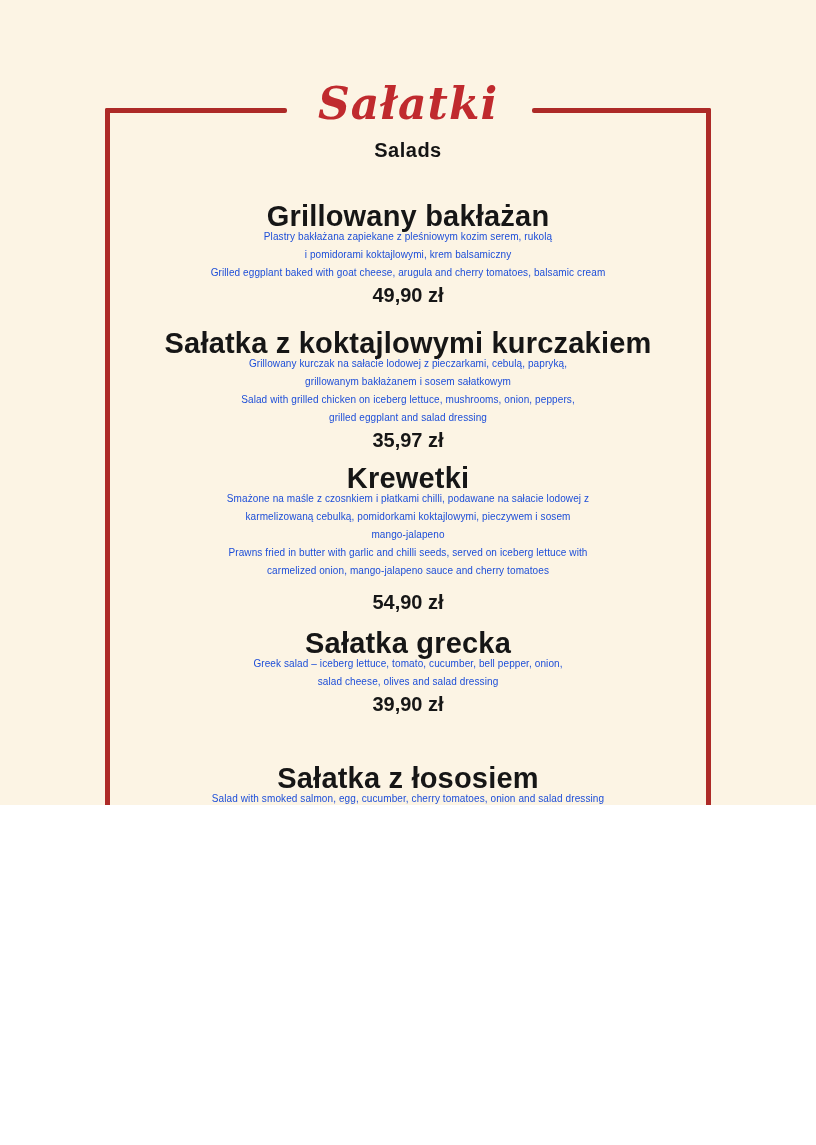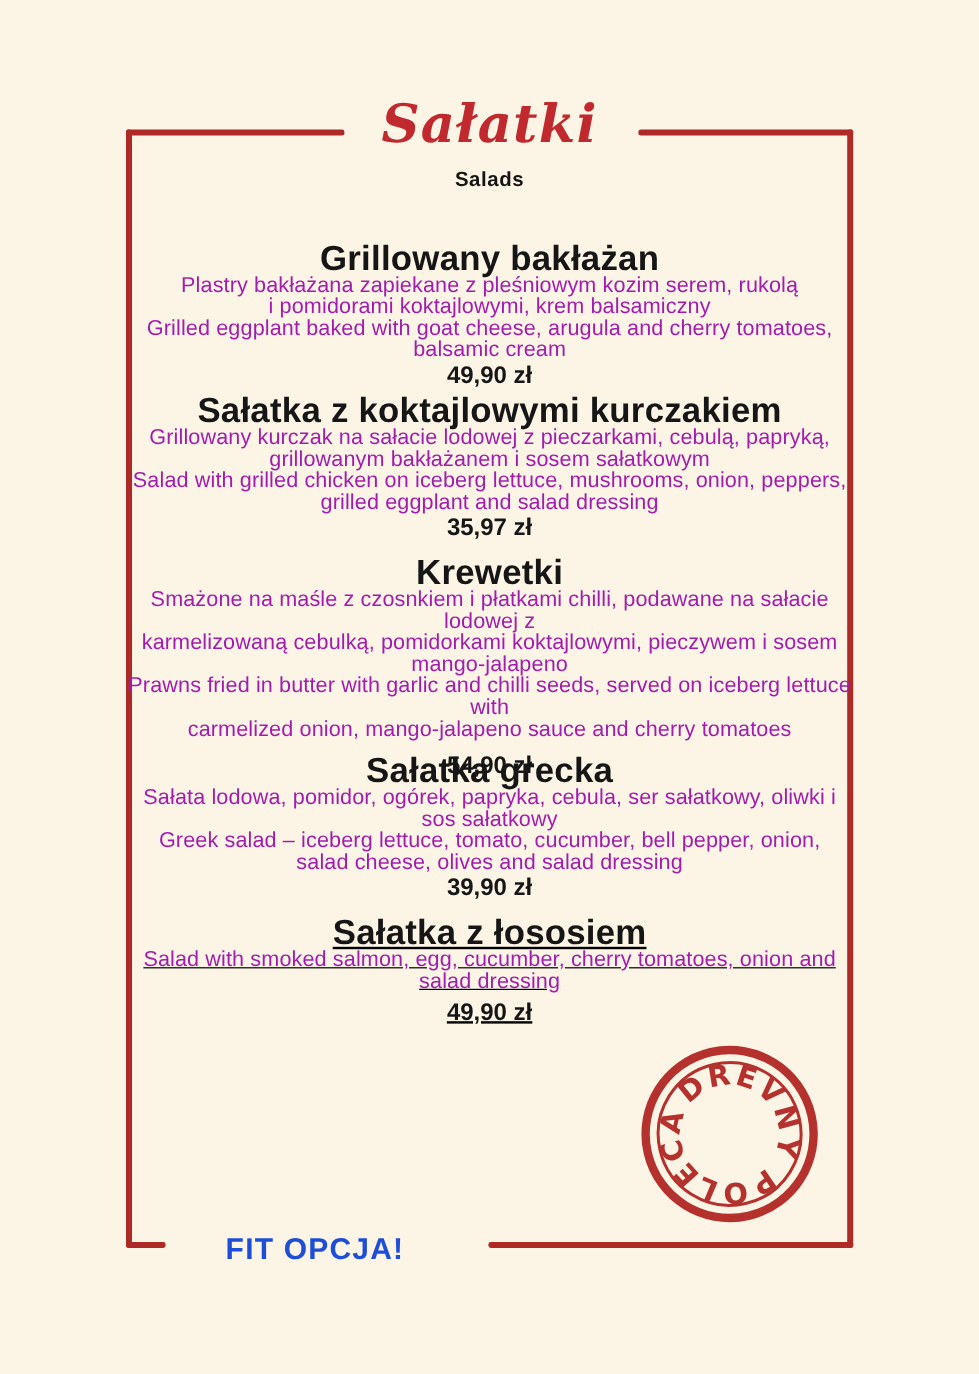--- a/index.html
+++ b/index.html
@@ -1,19 +1,19 @@
 <!DOCTYPE html>
 <html><head>
 <meta charset="utf-8">
 <style>
   html, body { margin: 0; padding: 0; }
   .page {
     position: relative;
     width: 816px;
-    height: 1145px;
+    height: 805px;
     background: #fcf4e4;
     overflow: hidden;
     font-family: "Liberation Sans", sans-serif;
   }
   
   .bline { position: absolute; background: #ad2a27; border-radius: 2px; }
   .b-left   { left: 105px; top: 108px; width: 5px;  height: 932px; }
   .b-right  { left: 706px; top: 108px; width: 5px;  height: 932px; }
   .b-top-l  { left: 105px; top: 108px; width: 182px; height: 5px; }
   .b-top-r  { left: 532px; top: 108px; width: 179px; height: 5px; }
@@ -26,44 +26,44 @@
     text-align: center;
     font-family: "DejaVu Serif", serif;
     font-style: italic; font-weight: 700;
     font-size: 44px; line-height: 48px;
     color: #c02a2e;
     letter-spacing: 1px;
   }
   .subtitle {
     position: absolute; top: 139px; left: 0; width: 100%;
     text-align: center;
-    font-size: 17px; line-height: 22px; font-weight: 700;
+    font-size: 20px; line-height: 22px; font-weight: 700;
     color: #141414; letter-spacing: 0.5px;
   }
 
   
   .menu-item { position: absolute; left: 98px; width: 620px; text-align: center; }
   .menu-item h3 {
     margin: 0; font-size: 29px; line-height: 24px; font-weight: 700;
     color: #161616; letter-spacing: 0.2px;
   }
   .menu-item p { margin: 0; }
   .desc {
-    font-size: 18px; line-height: 18px; color: #a21caf;
+    font-size: 10px; line-height: 18px; color: #1d4ed8;
     white-space: pre-line; letter-spacing: 0.1px;
   }
   .price {
     margin-top: 3px !important;
     font-size: 20px; line-height: 20px; font-weight: 700; color: #161616;
   }
   .item-1 { top: 204px; }
   .item-2 { top: 331px; }
   .item-3 { top: 466px; }
   .item-4 { top: 631px; }
-  .item-5 { top: 766px; text-decoration: underline; }
+  .item-5 { top: 766px; }
   .item-3 .price { margin-top: 12px !important; }
   .item-5 .price { margin-top: 8px !important; }
 
   
   .stamp {
     position: absolute; left: 526px; top: 863px;
     width: 164px; height: 164px;
     transform: rotate(32deg);
     opacity: 0.96;
   }
@@ -117,22 +117,20 @@
     <p class="desc">Smażone na maśle z czosnkiem i płatkami chilli, podawane na sałacie lodowej z
 karmelizowaną cebulką, pomidorkami koktajlowymi, pieczywem i sosem
 mango-jalapeno</p>
     <p class="desc">Prawns fried in butter with garlic and chilli seeds, served on iceberg lettuce with
 carmelized onion, mango-jalapeno sauce and cherry tomatoes</p>
     <p class="price">54,90 zł</p>
   </section>
 
   <section class="menu-item item-4">
     <h3>Sałatka grecka</h3>
-    <p class="desc">Sałata lodowa, pomidor, ogórek, papryka, cebula, ser sałatkowy, oliwki i
-sos sałatkowy</p>
     <p class="desc">Greek salad – iceberg lettuce, tomato, cucumber, bell pepper, onion,
 salad cheese, olives and salad dressing</p>
     <p class="price">39,90 zł</p>
   </section>
 
   <section class="menu-item item-5">
     <h3>Sałatka z łososiem</h3>
     <p class="desc">Salad with smoked salmon, egg, cucumber, cherry tomatoes, onion and salad dressing</p>
     <p class="price">49,90 zł</p>
   </section>

